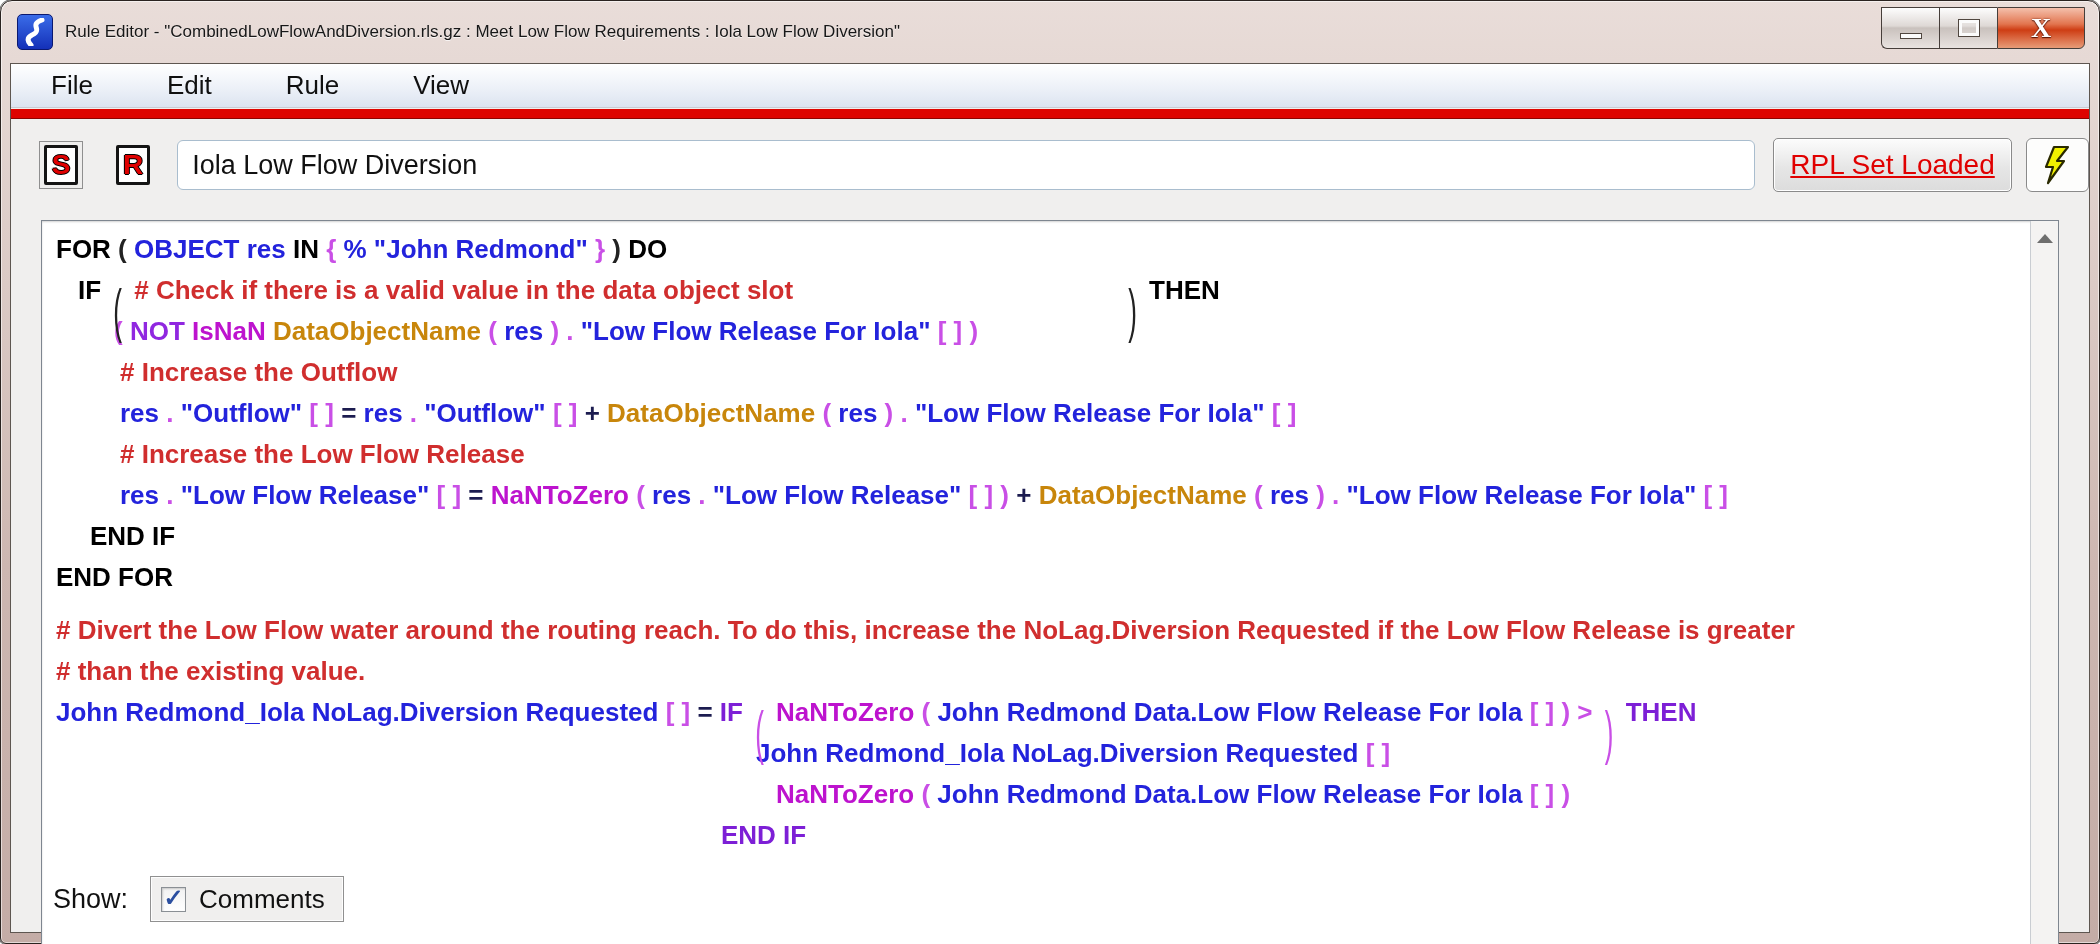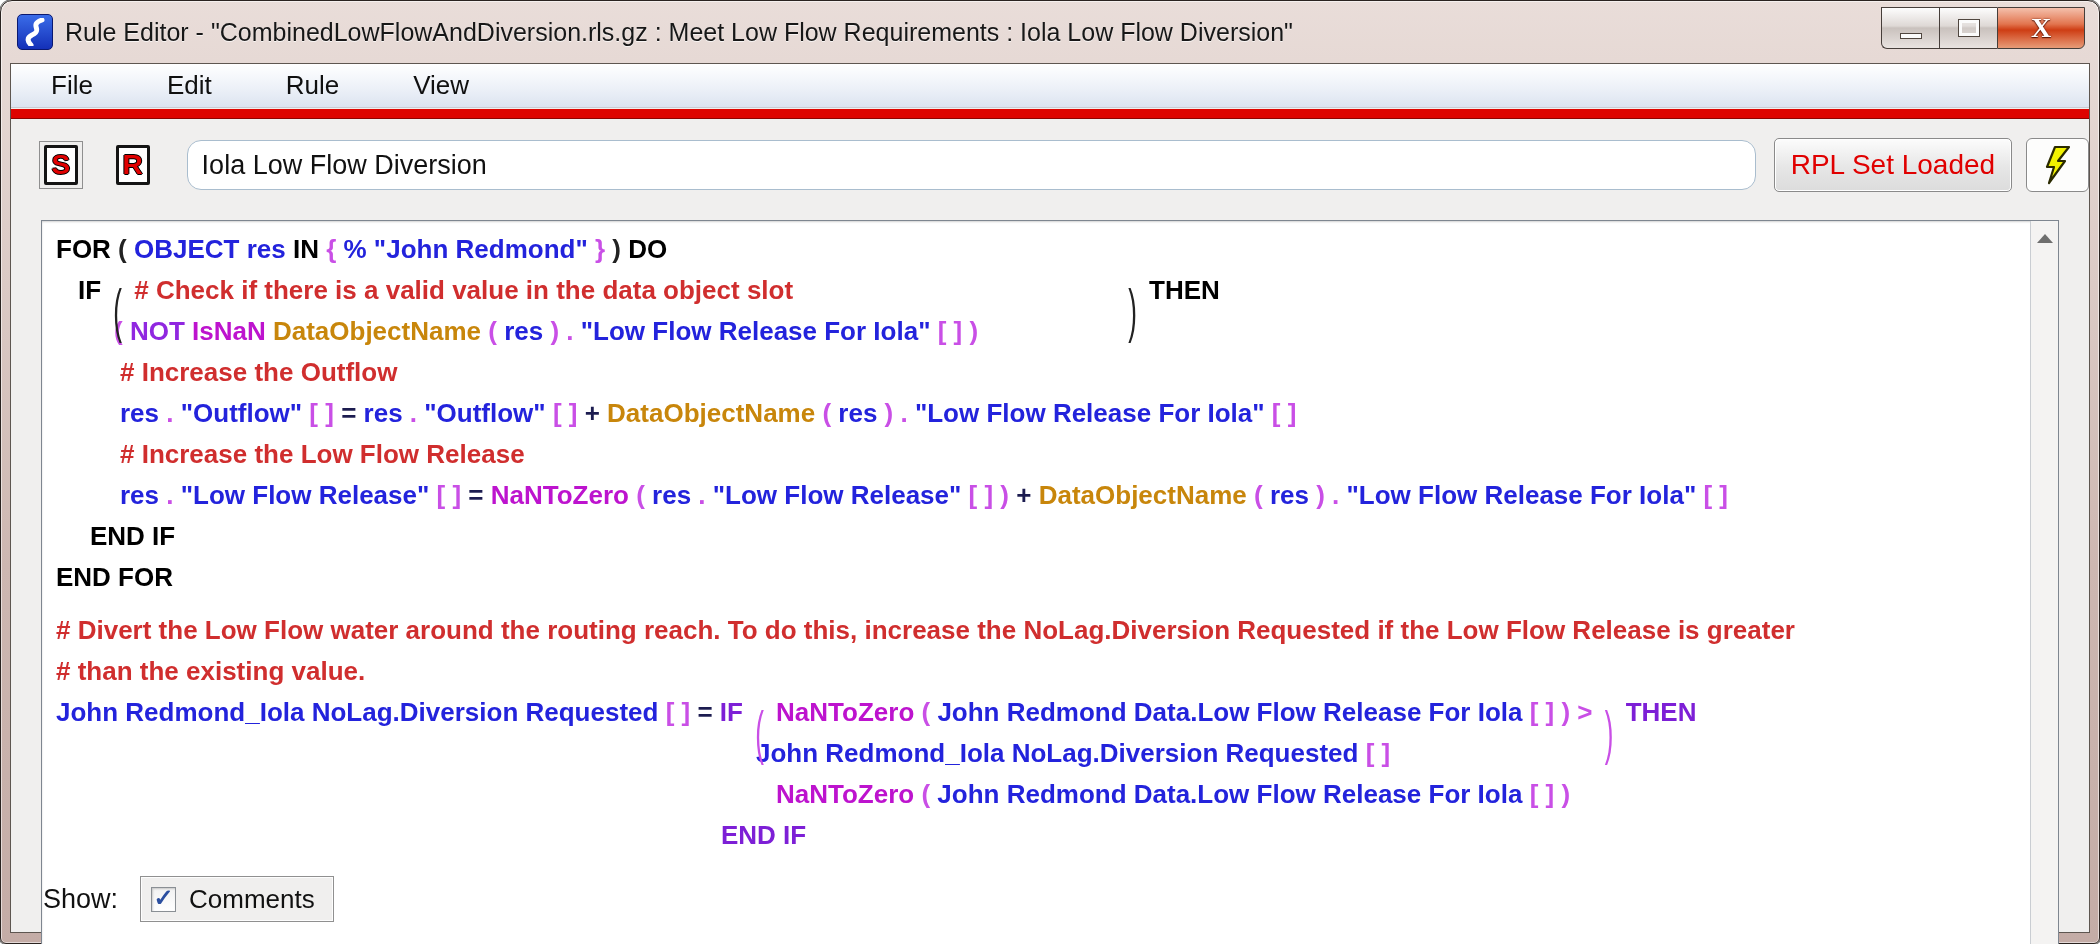--- a/index.html
+++ b/index.html
@@ -9,21 +9,21 @@
   
   .window{position:absolute;inset:0;border-radius:12px 12px 6px 6px;
     background:linear-gradient(#E9DDD9,#CDB7B1 60%,#C4ACA6);
     border:1px solid #2A2320;
     box-shadow:inset 0 0 0 1px rgba(255,255,255,.55), 0 0 0 1px #777;}
   .titlebar{position:absolute;left:0;top:0;right:0;height:62px;display:flex;align-items:center;
     padding-left:16px;border-radius:12px 12px 0 0;}
   .title-icon{width:36px;height:36px;border-radius:5px;margin-right:12px;
     background:linear-gradient(#3A6CE8,#1430B8);border:1px solid #0A1870;
     display:flex;align-items:center;justify-content:center;}
-  .window-title{font-size:25px;color:#171717;white-space:nowrap;text-shadow:0 1px 0 rgba(255,255,255,.7);}
+  .window-title{font-size:17px;color:#171717;white-space:nowrap;text-shadow:0 1px 0 rgba(255,255,255,.7);}
   .caption-buttons{position:absolute;right:14px;top:6px;display:flex;}
   .cap-btn{height:42px;border:1px solid #463E3A;display:flex;align-items:center;justify-content:center;
     background:linear-gradient(#FDFDFD,#DED8D5 45%,#C9C1BD 50%,#E9E3E0);}
   .cap-btn.min{width:58px;border-radius:0 0 0 6px;border-right:none;}
   .cap-btn.max{width:58px;border-right:none;}
   .cap-btn.close{width:88px;border-radius:0 0 6px 0;
     background:linear-gradient(#F4C0AC,#E2754F 40%,#CE3D14 55%,#E89C78);}
   .glyph-min{width:22px;height:6px;background:#FBFBFB;border:1px solid #50463F;margin-top:16px;}
   .glyph-max{width:20px;height:16px;border:3px solid #FBFBFB;outline:1px solid #50463F;background:rgba(255,255,255,.15);}
   .glyph-close{color:#fff;font-weight:bold;font-size:28px;text-shadow:0 0 2px #5A1400,0 1px 1px #5A1400;font-family:"Liberation Serif",serif;}
@@ -40,25 +40,25 @@
   .red-bar{position:absolute;left:0;right:0;top:45px;height:10px;
     background:var(--accent_red_bar,#DE0400);border-bottom:1px solid #8E0300;}
 
   
   .toolbar{position:absolute;left:0;right:0;top:55px;height:92px;display:flex;align-items:center;}
   .tool-icon-btn{width:46px;height:48px;margin-left:28px;display:flex;align-items:center;justify-content:center;}
   .tool-icon-btn.outlined{border:1px solid #8F8F8F;background:#EFEEED;}
   .letter-icon{width:34px;height:40px;background:#FFFFFF;border:3px solid #141414;border-radius:2px;
     display:flex;align-items:center;justify-content:center;font-weight:bold;font-size:28px;color:#E00000;
     text-shadow:-1px 0 #000,1px 0 #000,0 -1px #000,0 1px #000;}
-  .rule-name-input{margin-left:32px;width:1648px;height:50px;border:1px solid #A9BDCE;border-radius:14px;
+  .rule-name-input{margin-left:22px;width:1648px;height:50px;border:1px solid #A9BDCE;border-radius:6px;
     font-family:"Liberation Sans",sans-serif;font-size:27px;color:#111;padding:0 14px;background:#fff;outline:none;}
   .rpl-status-btn{margin-left:18px;height:54px;padding:0 16px;border:1px solid #8A8A8A;border-radius:5px;
     background:linear-gradient(#FCFCFC,#E6E6E6 55%,#DCDCDC);box-shadow:inset 0 0 0 1px #fff;
-    color:var(--status_red,#E00000);font-size:28px;display:flex;align-items:center;white-space:nowrap;}
+    color:var(--status_red,#E00000);font-size:28px;display:flex;align-items:center;white-space:nowrap;text-decoration:underline;}
   .bolt-btn{margin-left:14px;width:66px;height:54px;border:1px solid #8A8A8A;border-radius:6px;
     background:#FDFDFC;box-shadow:inset 0 0 0 1px #fff;display:flex;align-items:center;justify-content:center;}
 
   
   .code-editor{position:absolute;left:30px;right:30px;top:156px;height:806px;background:#FFFFFF;
     border:1px solid #7E8690;box-shadow:inset 0 1px 2px rgba(0,0,0,.18);overflow:hidden;}
   .code-content{position:absolute;left:0;top:0;right:28px;bottom:0;padding:8px 6px 0 14px;
     font-weight:bold;font-size:26px;line-height:41px;white-space:pre;}
   .code-line{min-height:41px;}
   .code-line.blank{min-height:12px;}
@@ -78,21 +78,21 @@
   .t-sp{display:inline-block;width:330px;}
 
   .code-scrollbar{position:absolute;top:0;right:0;bottom:0;width:28px;background:#F4F3F2;
     border-left:1px solid #C9CDD2;}
   .scroll-arrow{position:absolute;left:0;width:100%;height:26px;display:flex;align-items:center;justify-content:center;}
   .scroll-arrow.up{top:4px;} .scroll-arrow.down{bottom:4px;}
   .tri-up{width:0;height:0;border-left:8px solid transparent;border-right:8px solid transparent;border-bottom:9px solid #6E6E6E;}
   .tri-down{width:0;height:0;border-left:8px solid transparent;border-right:8px solid transparent;border-top:9px solid #6E6E6E;}
 
   
-  .show-bar{position:absolute;left:2px;right:0;bottom:0;height:66px;display:flex;align-items:center;padding-left:30px;}
+  .show-bar{position:absolute;left:12px;right:0;bottom:0;height:66px;display:flex;align-items:center;padding-left:30px;}
   .show-label{font-size:27px;color:#111;margin-right:22px;}
   .check-group{height:46px;border:1px solid #909090;box-shadow:inset 0 0 0 1px #FDFDFD;background:#F0EFEE;
     display:flex;align-items:center;padding:0 18px 0 10px;margin-right:22px;}
   .checkbox{width:25px;height:25px;border:1px solid #8A8F94;background:linear-gradient(#F2F2F2,#FFFFFF);
     box-shadow:inset 1px 1px 2px rgba(0,0,0,.18);margin-right:13px;display:flex;align-items:center;justify-content:center;}
   .checkmark{font-size:24px;font-weight:bold;color:#2B4FA0;line-height:1;display:none;margin-top:-3px;}
   .check-group.checked .checkmark{display:block;}
   .check-label{font-size:26px;color:#111;white-space:nowrap;}
 </style>
 </head>

